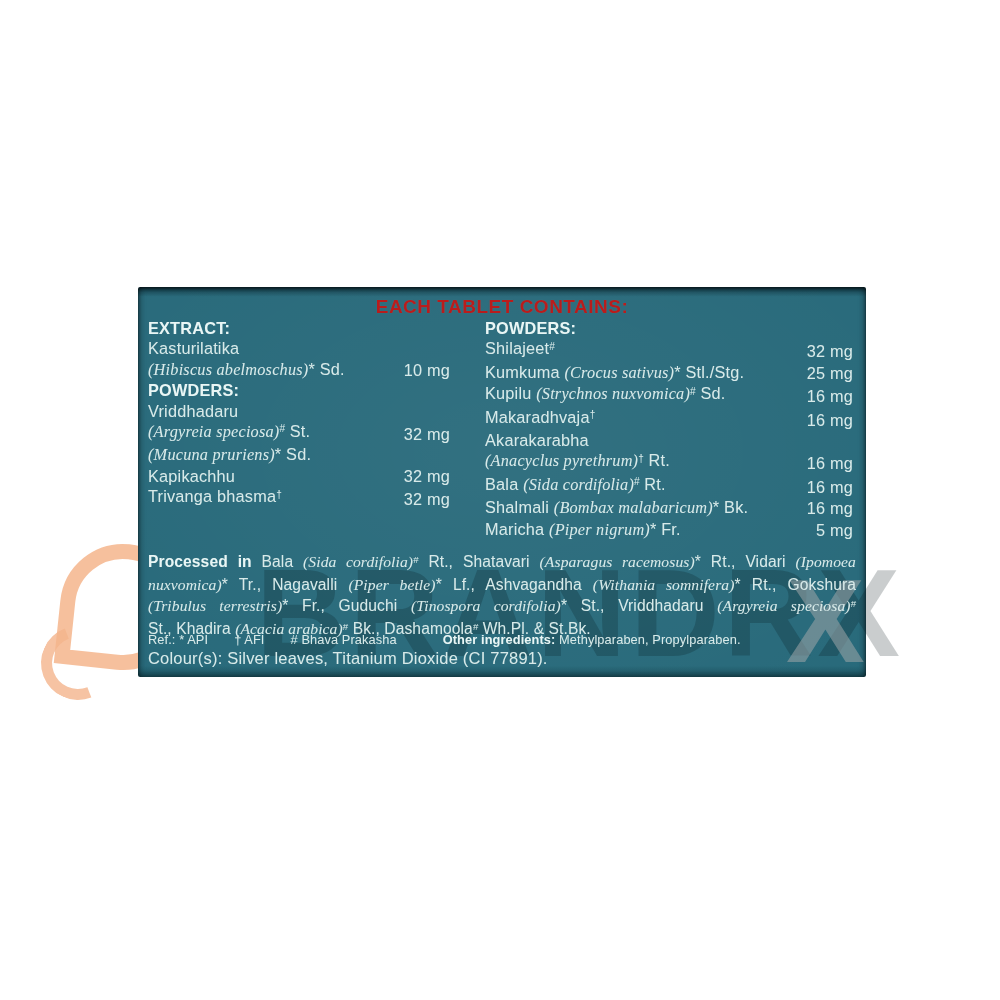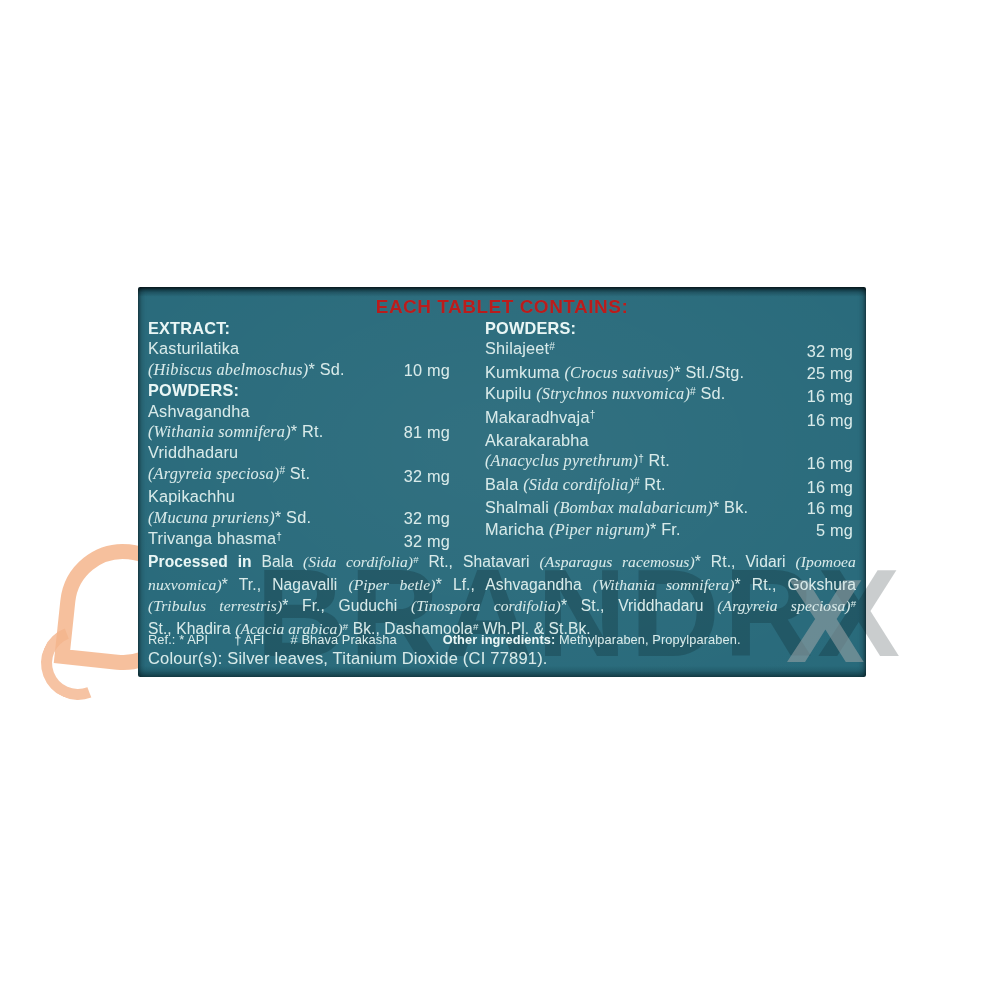--- a/index.html
+++ b/index.html
@@ -115,36 +115,29 @@
         </div>
         <span class="amount">10 mg</span>
       </div>
       <div class="ing-row hdr">
         <div class="names">
           <div class="line"><span class="bd">POWDERS:</span></div>
         </div>
       </div>
       <div class="ing-row">
         <div class="names">
-          <div class="line"><span>Ashvagandha</span></div>
-          <div class="line"><span class="it">(Withania somnifera)</span><span>* Rt.</span></div>
-        </div>
-        <span class="amount">81 mg</span>
-      </div>
-      <div class="ing-row">
-        <div class="names">
           <div class="line"><span>Vriddhadaru</span></div>
           <div class="line"><span class="it">(Argyreia speciosa)</span><span class="sup">#</span><span> St.</span></div>
         </div>
         <span class="amount">32 mg</span>
       </div>
       <div class="ing-row">
         <div class="names">
+          <div class="line"><span class="it">(Mucuna pruriens)</span><span>* Sd.</span></div>
           <div class="line"><span>Kapikachhu</span></div>
-          <div class="line"><span class="it">(Mucuna pruriens)</span><span>* Sd.</span></div>
         </div>
         <span class="amount">32 mg</span>
       </div>
       <div class="ing-row">
         <div class="names">
           <div class="line"><span>Trivanga bhasma</span><span class="sup">†</span></div>
         </div>
         <span class="amount">32 mg</span>
       </div>
     </div>

